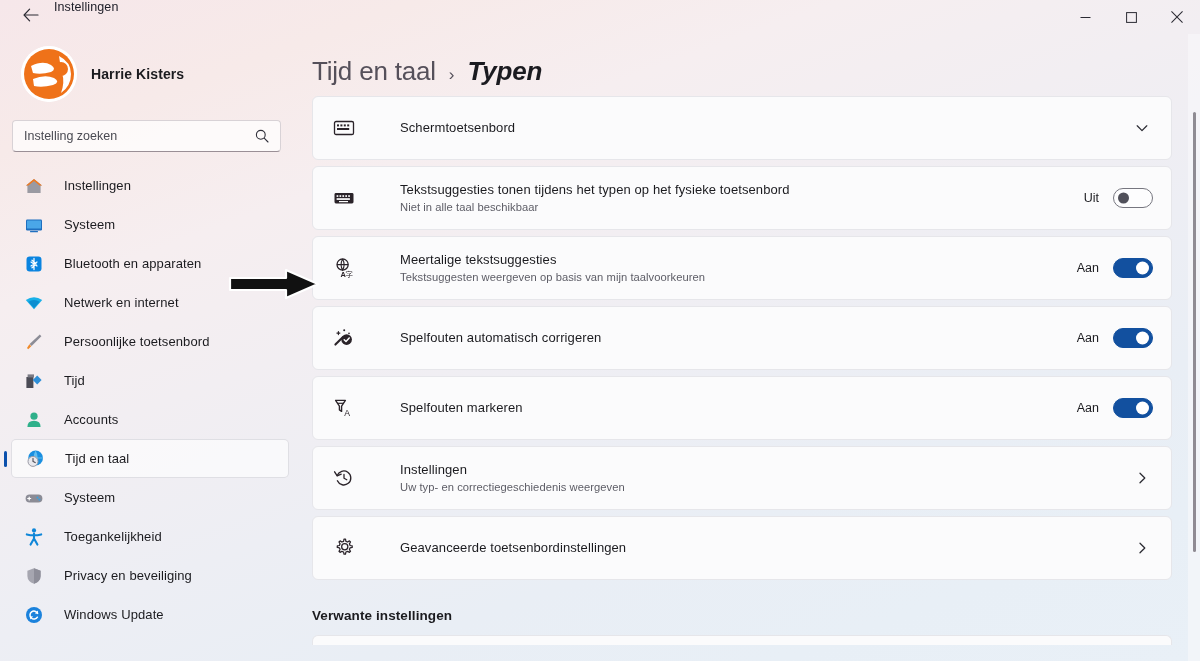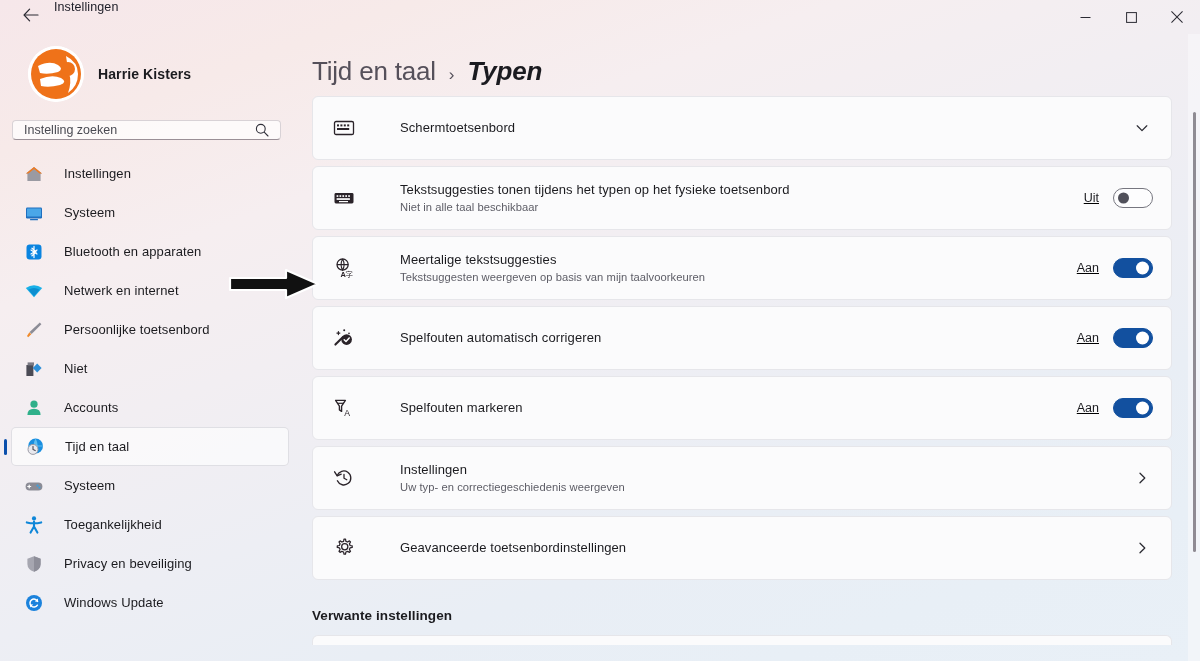--- a/index.html
+++ b/index.html
@@ -69,42 +69,42 @@
     top: 34px; left: 0;
     width: 300px;
     height: 627px;
     padding: 0;
     z-index: 10;
   }
   .account {
     display: flex;
     align-items: center;
     height: 64px;
-    padding-left: 28px;
+    padding-left: 21px;
     margin-top: 8px;
   }
   .avatar {
     width: 56px; height: 56px;
     border-radius: 50%;
     overflow: hidden;
     flex: 0 0 auto;
     background: #fff;
   }
   .account-name {
     font-size: 14px;
     font-weight: bold;
     color: #1b1b1f;
     margin-left: 14px;
     letter-spacing: .1px;
   }
   .searchbox {
     position: relative;
     margin: 14px 0 0 12px;
     width: 269px;
-    height: 20px;
+    height: 32px;
     background: rgba(255,255,255,.72);
     border: 1px solid #d8d2d6;
     border-bottom: 1px solid #9a8f96;
     border-radius: 4px;
     display: flex;
     align-items: center;
   }
   .searchbox input {
     flex: 1;
     border: 0;
@@ -224,21 +224,20 @@
     color: #5d5d66;
     margin-top: 2px;
     letter-spacing: .05px;
     line-height: 1.3;
   }
   .card-right {
     display: flex;
     align-items: center;
     flex: 0 0 auto;
     margin-left: 16px;
-    text-decoration: underline;
   }
   .toggle-label {
     font-size: 12.5px;
     color: #1b1b1f;
     margin-right: 14px;
   }
 
   .toggle {
     width: 40px; height: 20px;
     border-radius: 10px;
@@ -442,21 +441,21 @@
       </div>
 
       <div class="navitem">
         <span class="nicon">
           <svg width="20" height="20" viewBox="0 0 20 20">
             <rect x="2.4" y="6" width="7" height="11" fill="#4b4b55"></rect>
             <rect x="3.6" y="3.4" width="6.4" height="3" fill="#7a7a84"></rect>
             <path d="M13.2 4.6 L17.6 9 L13.2 13.4 L8.8 9 Z" fill="#2e8fd8"></path>
           </svg>
         </span>
-        <span class="nlabel">Niet</span>
+        <span class="nlabel">Tijd</span>
       </div>
 
       <div class="navitem">
         <span class="nicon">
           <svg width="20" height="20" viewBox="0 0 20 20">
             <circle cx="10" cy="6.2" r="3.6" fill="#2fb08a"></circle>
             <path d="M3.4 17 Q3.4 10.8 10 10.8 Q16.6 10.8 16.6 17 Z" fill="#2fb08a"></path>
           </svg>
         </span>
         <span class="nlabel">Accounts</span>

